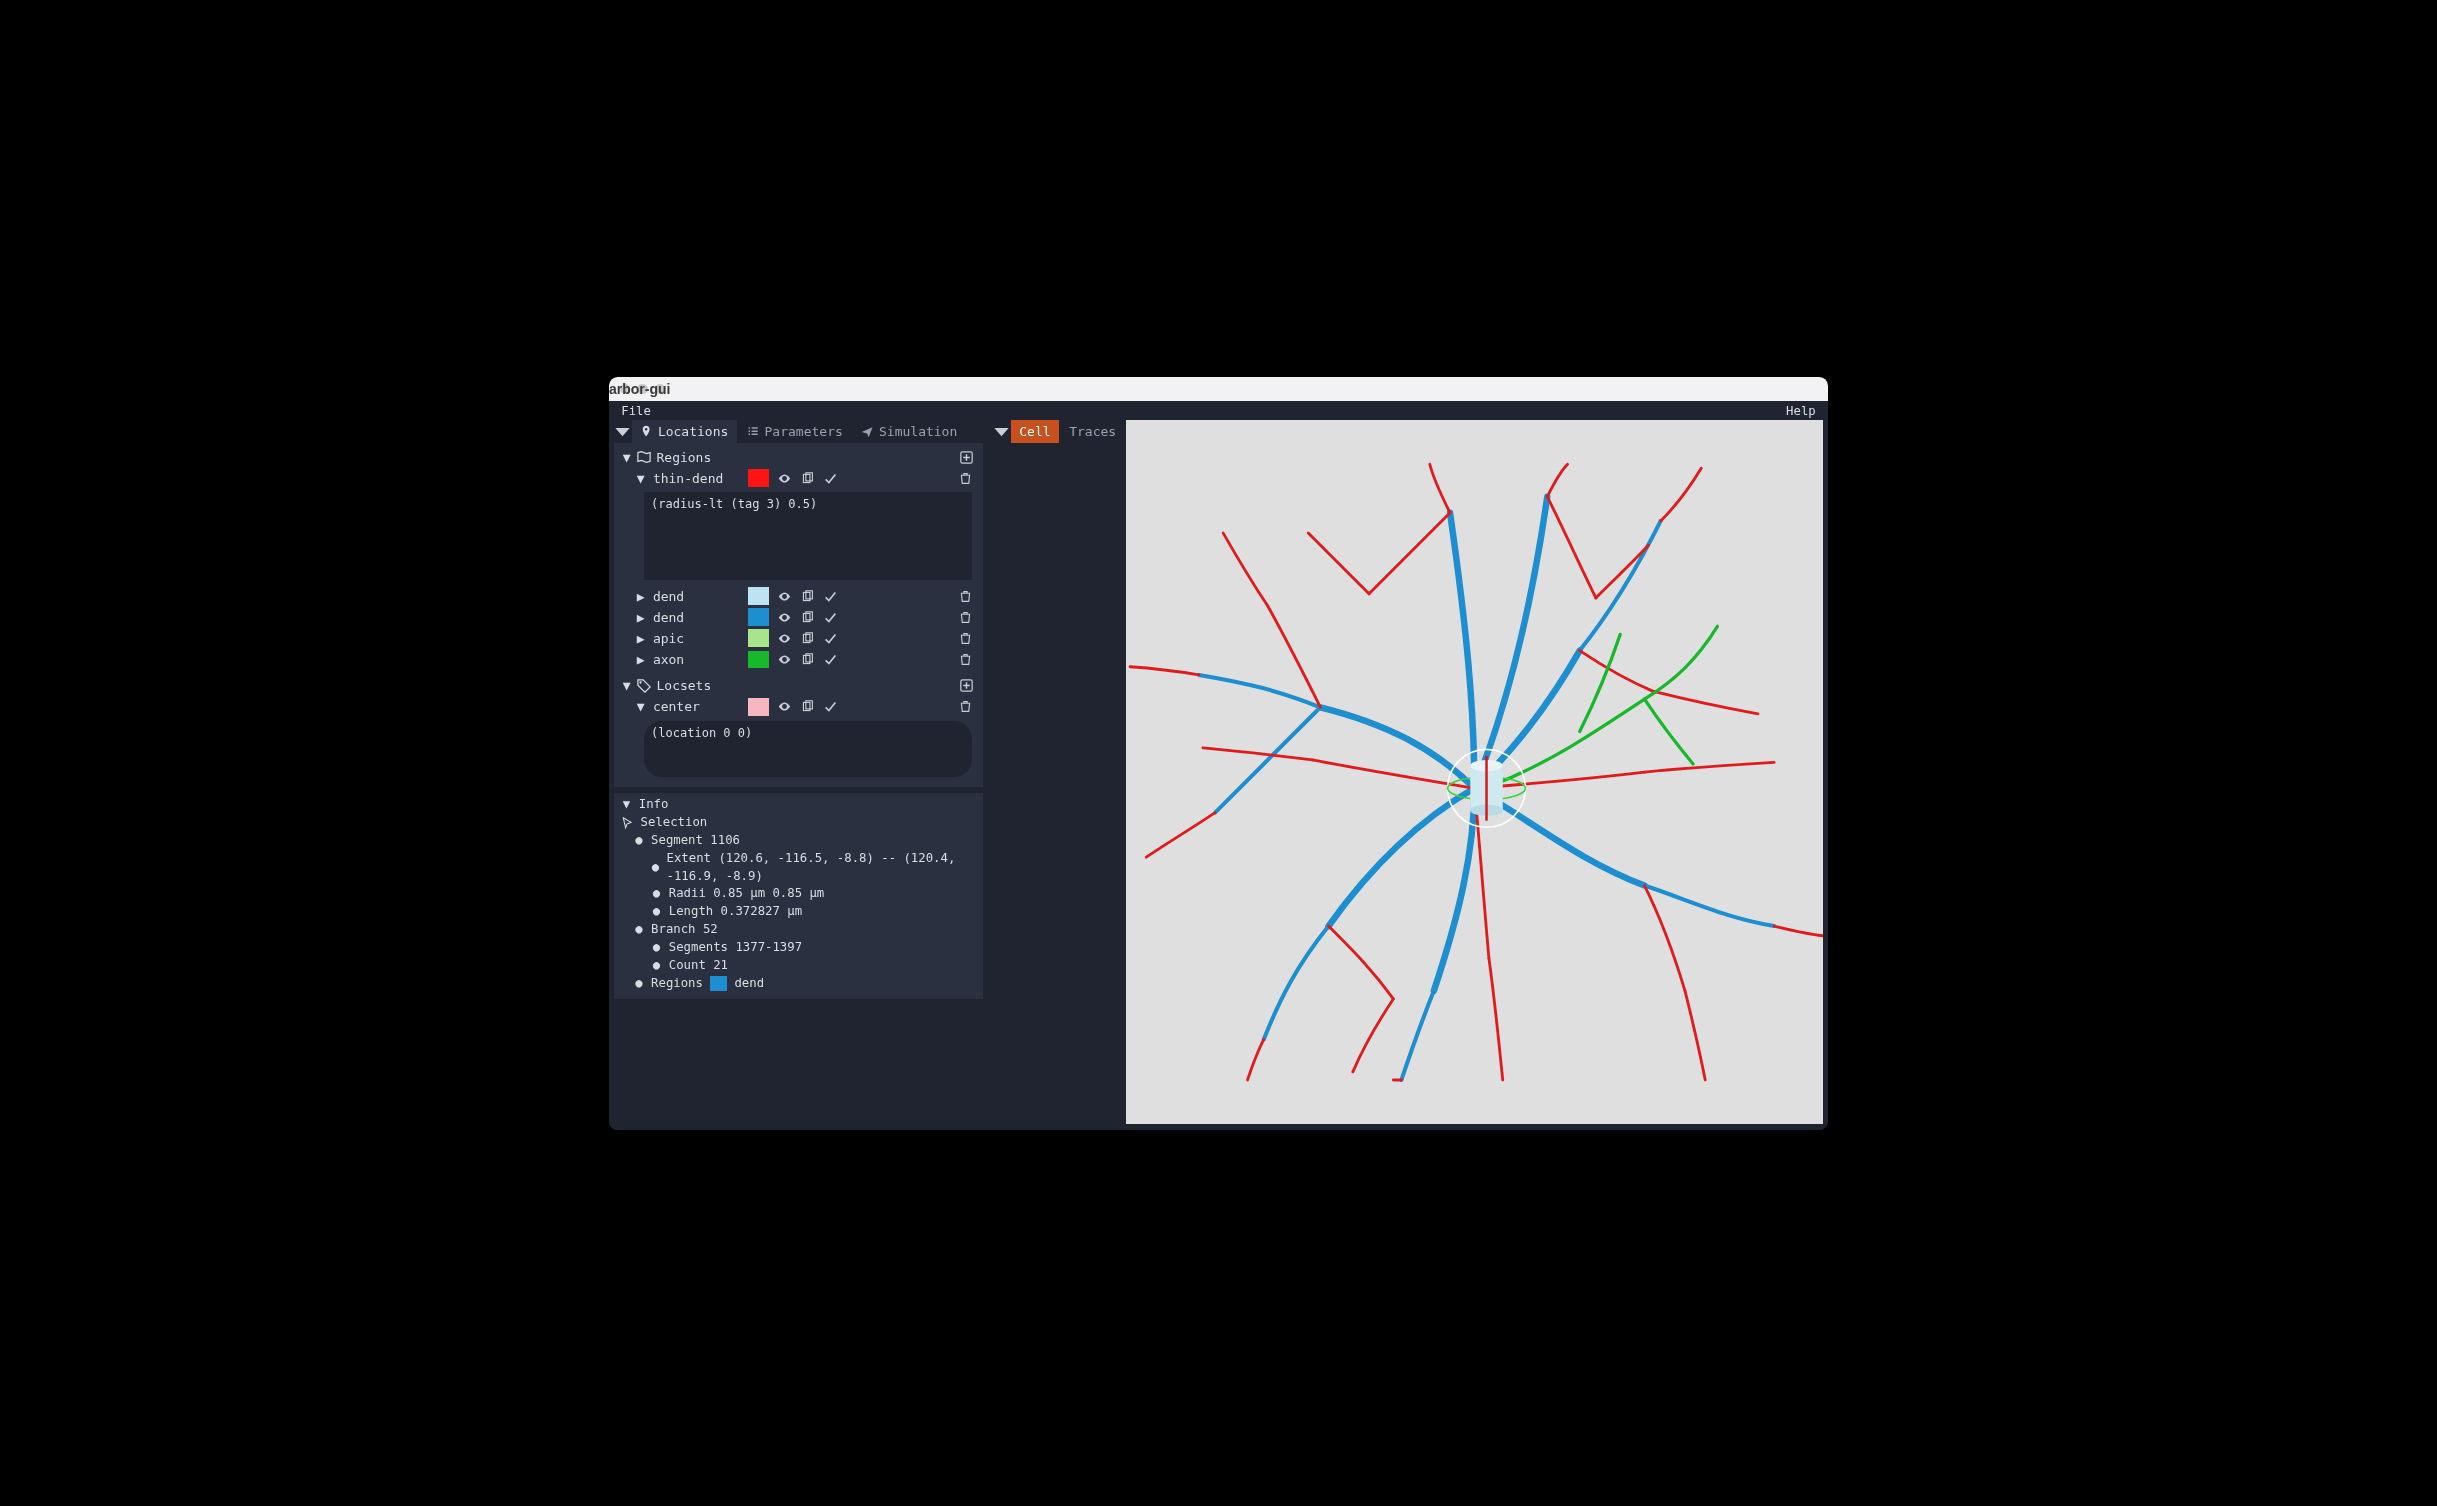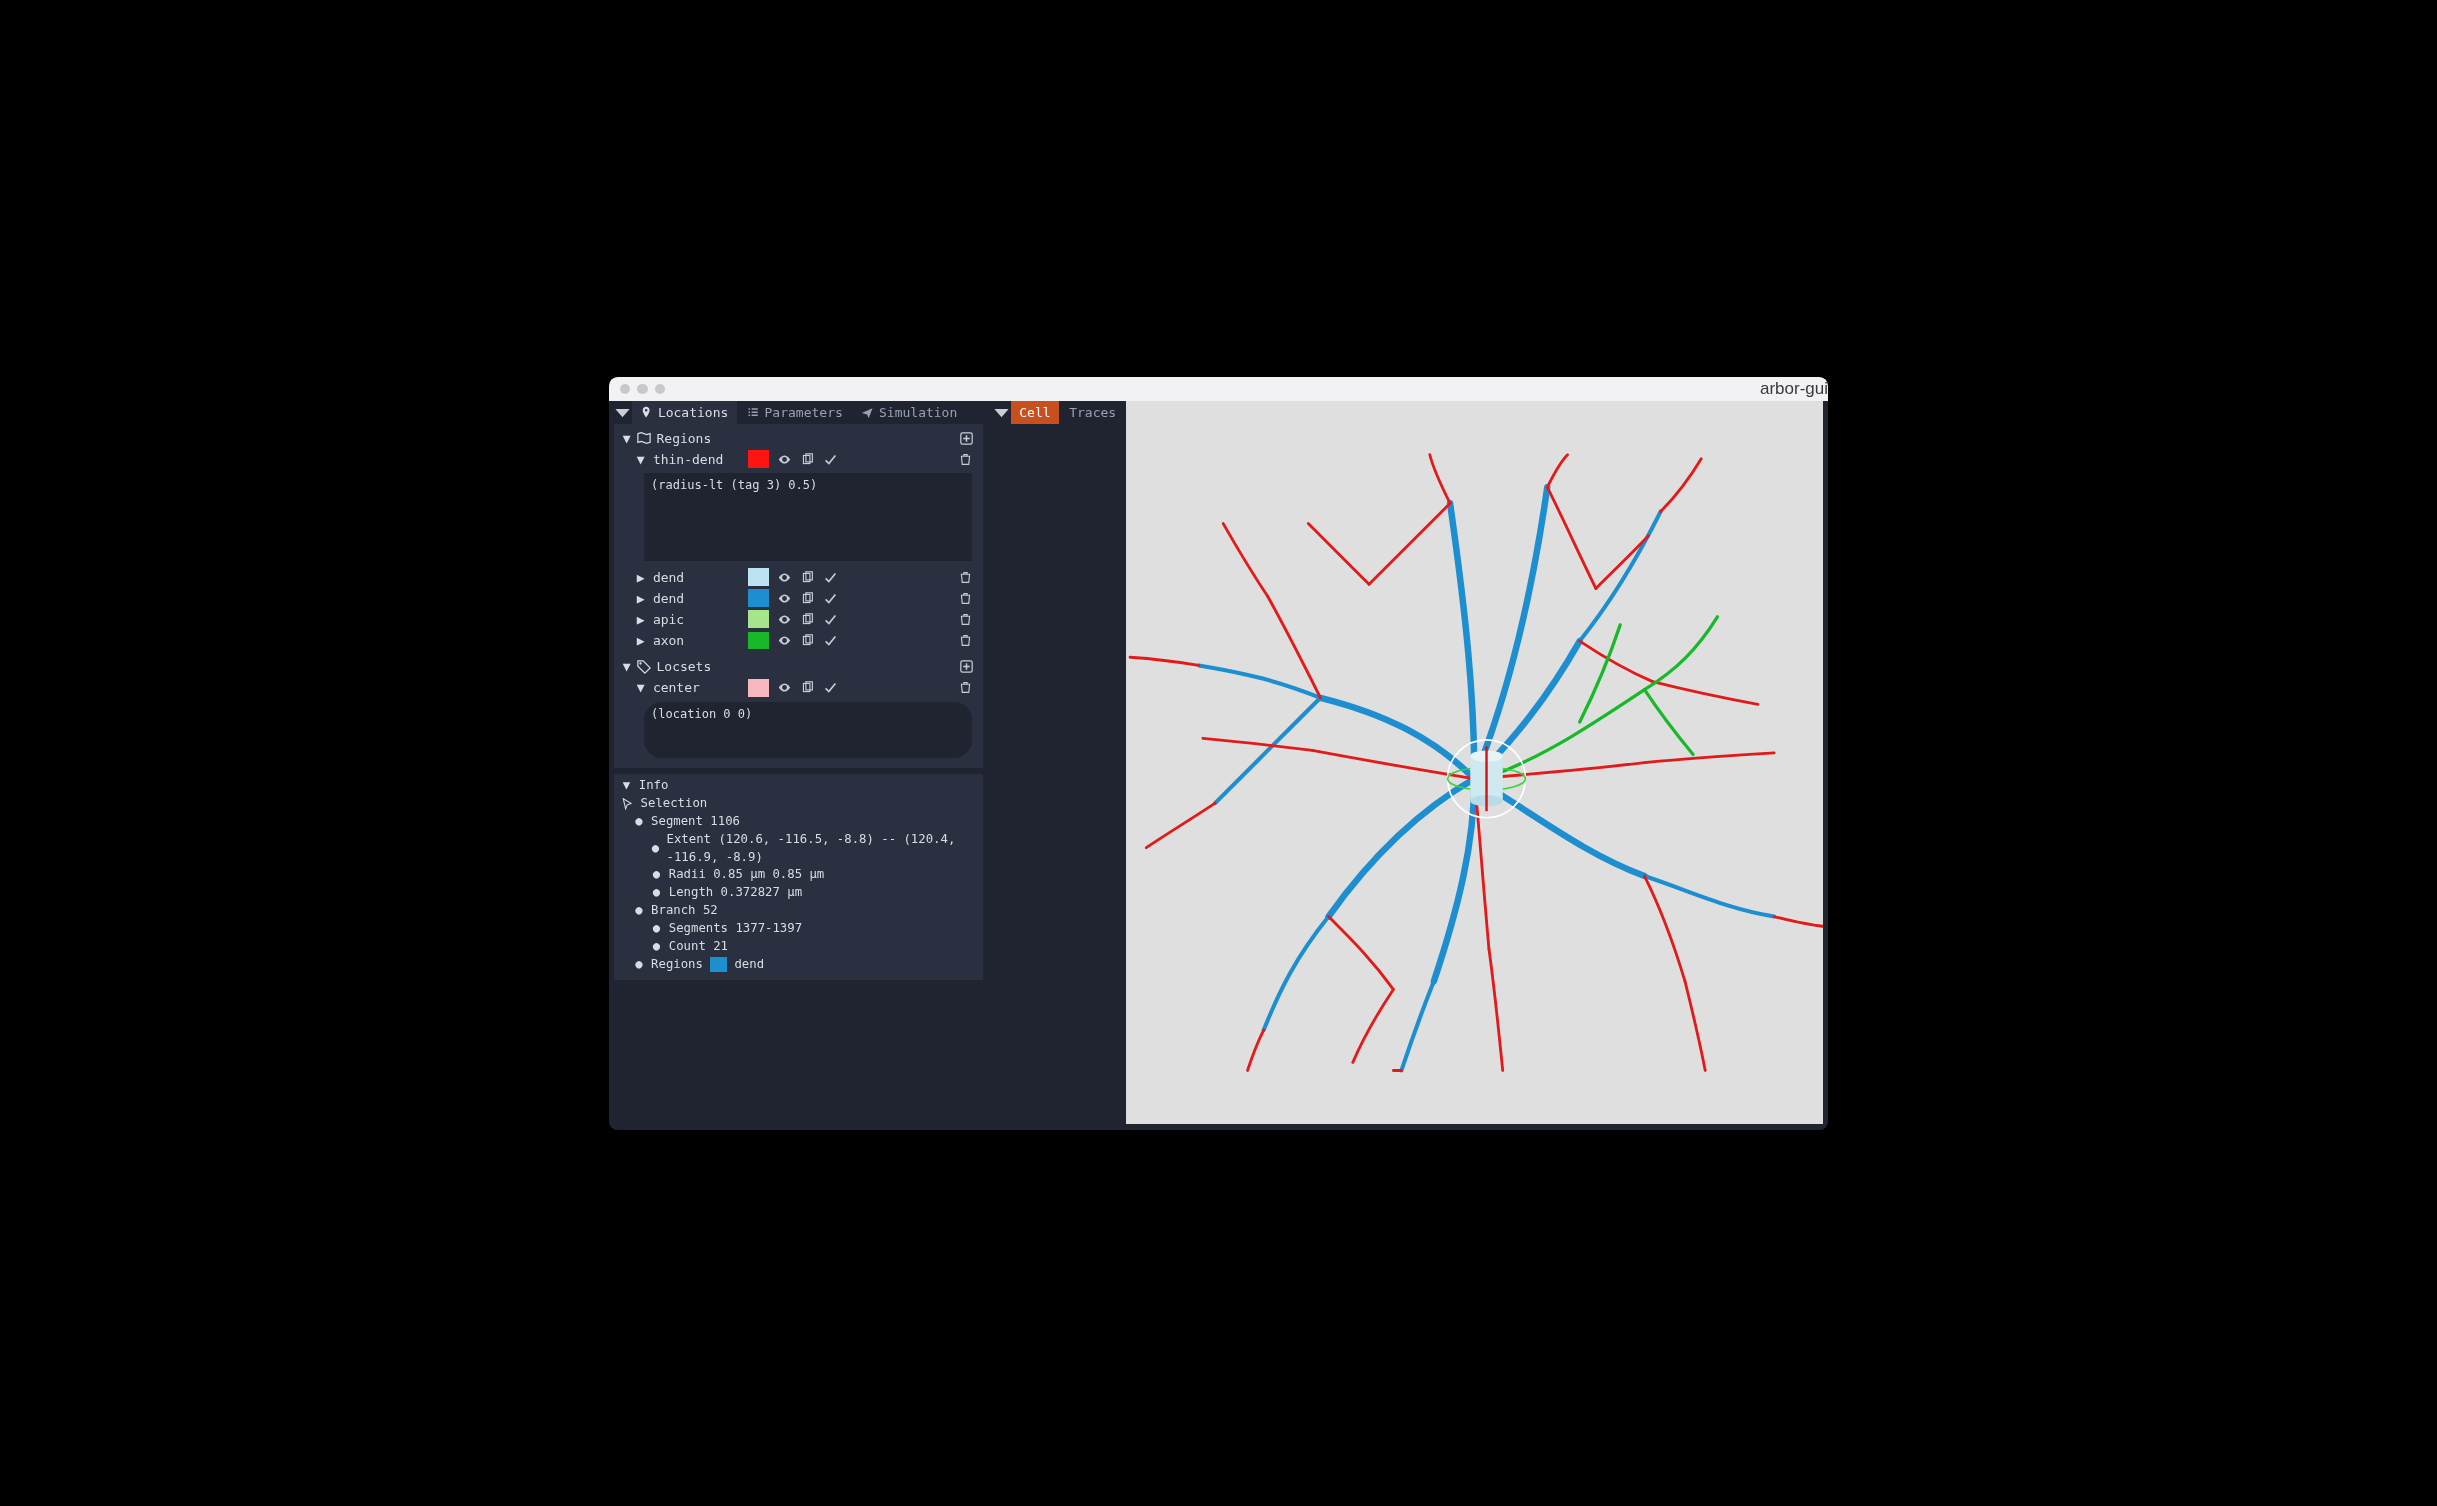--- a/index.html
+++ b/index.html
@@ -37,25 +37,25 @@
     gap: 7px;
     padding-left: 10.5px;
   }
   .traffic .dot {
     width: 10.5px; height: 10.5px; border-radius: 50%;
     background: #c8c8c8;
   }
   .title {
     position: absolute;
     left: 0; right: 0;
-    text-align: right;
+    text-align: left;
     color: #3a3a3a;
     font-family: -apple-system, sans-serif;
-    font-size: 17px;
-    font-weight: 400;
+    font-size: 14px;
+    font-weight: 700;
     pointer-events: none;
   }
   
   .menubar {
     height: 19px;
     background: #1f2430;
     display: flex;
     align-items: center;
     justify-content: space-between;
     padding: 0 7px;
@@ -182,20 +182,24 @@
 
   <div class="titlebar">
     <div class="traffic">
       <div class="dot"></div>
       <div class="dot"></div>
       <div class="dot"></div>
     </div>
     <div class="title">arbor-gui</div>
   </div>
 
+  <div class="menubar">
+    <span class="item">File</span>
+    <span class="item">Help</span>
+  </div>
 
   <div class="content">
 
     <div class="leftpane">
 
       <div class="tabrow">
         <div class="menu-btn">
           <svg viewBox="0 0 16 16">
               <path d="M2 5 h12 l-6 7 z" fill="currentColor"></path>
             </svg>

